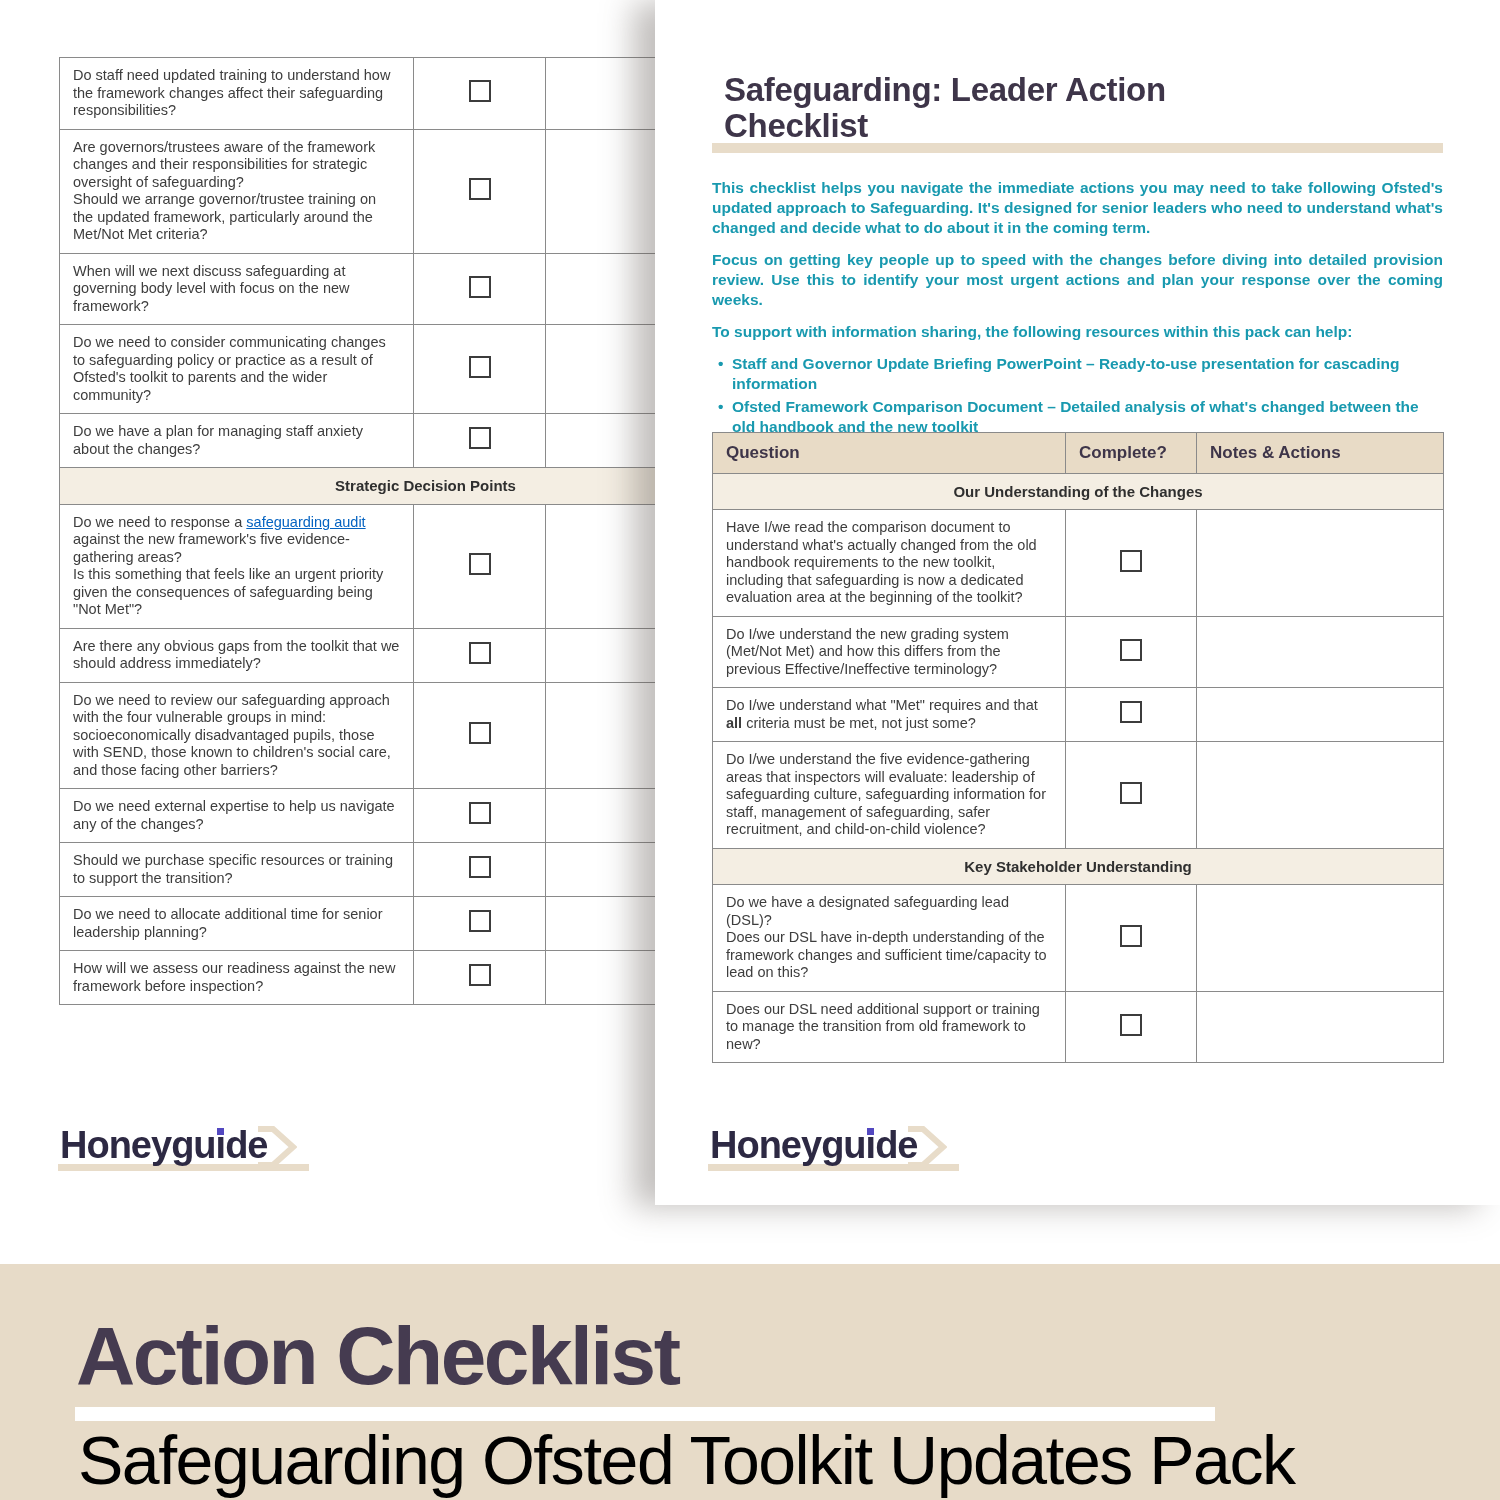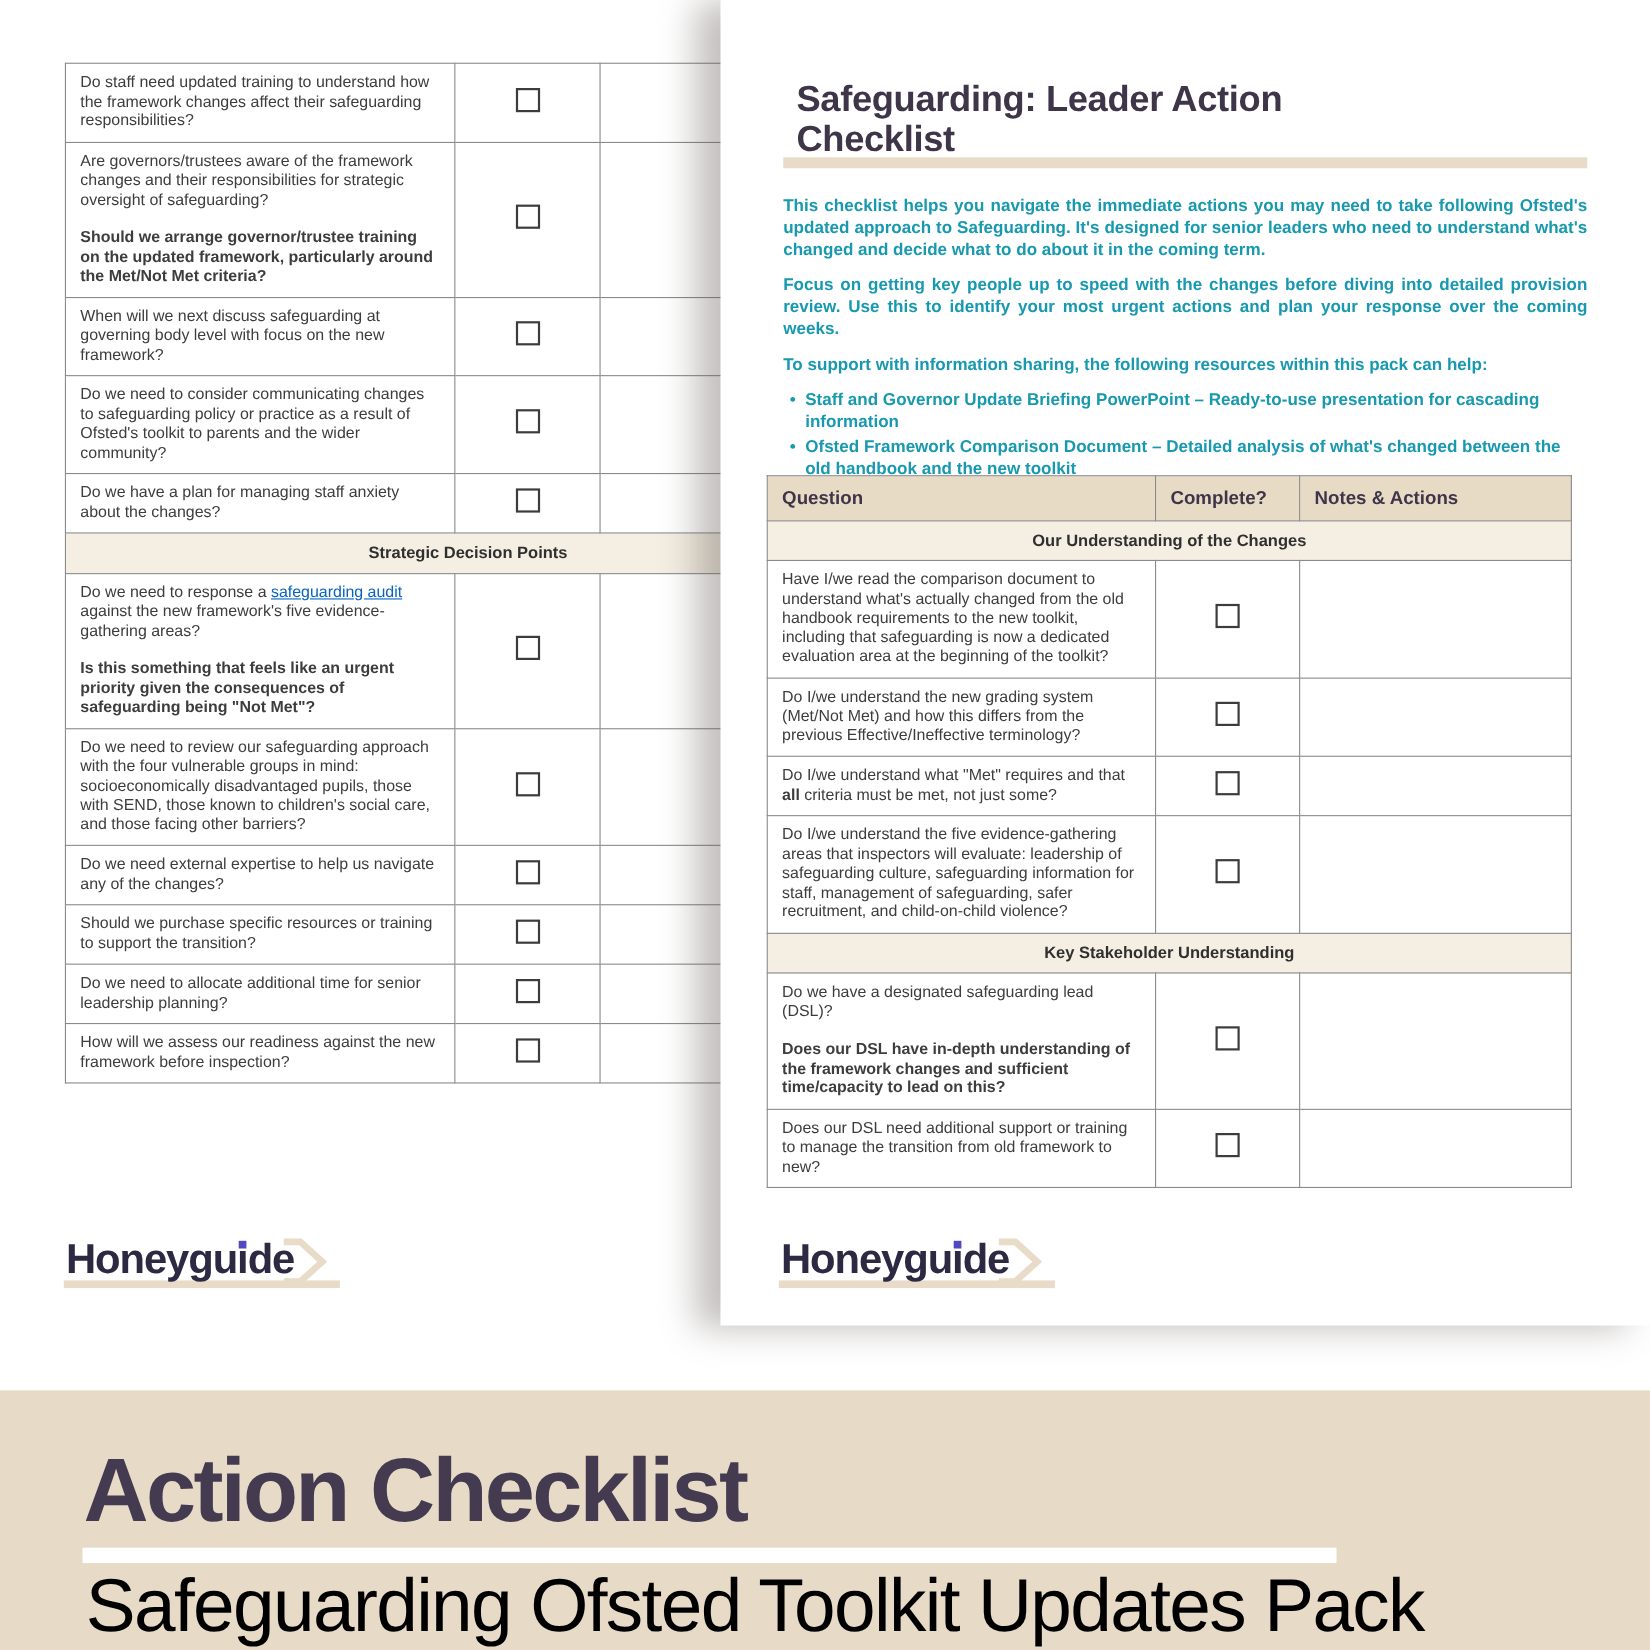--- a/index.html
+++ b/index.html
@@ -10,33 +10,33 @@
   
   .page{position:absolute;top:0;background:#ffffff;}
   .page-left{left:0;width:649px;height:1205px;overflow:hidden;z-index:1;padding-left:36px;}
   .page-right{left:655px;width:845px;height:1205px;z-index:2;
     box-shadow:-22px 2px 30px rgba(95,88,82,0.38);}
   
   table.tbl{border-collapse:collapse;table-layout:fixed;background:#fff;}
   .tbl td{border:1px solid #8a8a8a;vertical-align:top;padding:9px 13px;
     font-size:14.5px;line-height:17.5px;color:#3d3d3d;}
   .tbl td p{margin:0;}
-  .tbl td p + p{margin-top:17px;font-weight:bold;}
+  .tbl td p + p{}
   .tbl td.cb-cell{text-align:center;vertical-align:middle;padding:4px 0;}
   .tbl td.notes-cell{padding:0;}
   .tbl thead td{background:#e8dbc6;font-weight:bold;font-size:17px;color:#3e3549;
     padding:11px 13px;vertical-align:middle;}
   .tbl tr.sec-row td{background:#f4eee3;text-align:center;font-weight:bold;
     font-size:15px;color:#2f2f2f;padding:9px 6px;vertical-align:middle;}
   .checkbox{display:inline-block;width:18px;height:18px;border:2px solid #3c3c3c;
     background:#fff;}
   .link{color:#0563c1;text-decoration:underline;cursor:pointer;}
   .bold{font-weight:bold;}
   .left-table{position:absolute;left:59px;top:57px;width:732px;}
-  .right-table{position:absolute;left:42px;top:432px;width:731px;}
+  .right-table{position:absolute;left:57px;top:432px;width:731px;}
   
   .rp-title{position:absolute;left:57px;top:60px;width:540px;margin:12px;
     font-size:33px;line-height:36px;font-weight:bold;color:#3e3549;letter-spacing:-0.3px;}
   .rp-rule{position:absolute;left:57px;top:143px;width:731px;height:10px;background:#e8dcc9;}
   .rp-intro{position:absolute;left:57px;top:178px;width:731px;}
   .rp-intro p{margin:0 0 12px 0;font-size:15.5px;line-height:20px;font-weight:bold;
     color:#1899af;text-align:justify;}
   .rp-intro ul{margin:2px 0 0 0;padding-left:20px;list-style:none;}
   .rp-intro li{position:relative;font-size:15.5px;line-height:20px;font-weight:bold;
     color:#1899af;margin-bottom:3px;}
@@ -110,20 +110,27 @@
           <td class="cb-cell"><span class="checkbox"></span></td>
           <td class="notes-cell"></td>
         </tr>
         <tr class="sec-row">
           <td colspan="3">Strategic Decision Points</td>
         </tr>
         <tr>
           <td>
             <p><span>Do we need to response a </span><span class="link">safeguarding audit</span><span> against the new framework's five evidence-gathering areas?</span></p>
             <p><span>Is this something that feels like an urgent priority given the consequences of safeguarding being "Not Met"?</span></p>
+          </td>
+          <td class="cb-cell"><span class="checkbox"></span></td>
+          <td class="notes-cell"></td>
+        </tr>
+        <tr>
+          <td>
+            <p><span>Are there any obvious gaps from the toolkit that we should address immediately?</span></p>
           </td>
           <td class="cb-cell"><span class="checkbox"></span></td>
           <td class="notes-cell"></td>
         </tr>
         <tr>
           <td>
             <p><span>Do we need to review our safeguarding approach with the four vulnerable groups in mind: socioeconomically disadvantaged pupils, those with SEND, those known to children's social care, and those facing other barriers?</span></p>
           </td>
           <td class="cb-cell"><span class="checkbox"></span></td>
           <td class="notes-cell"></td>

